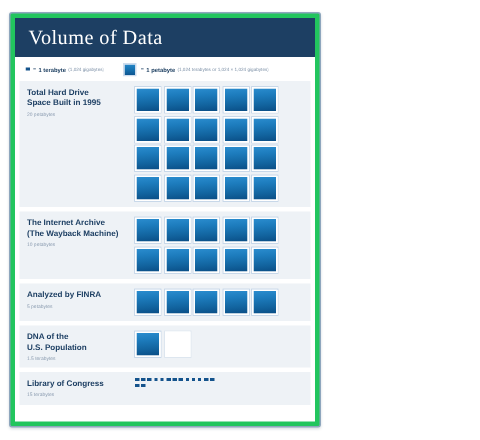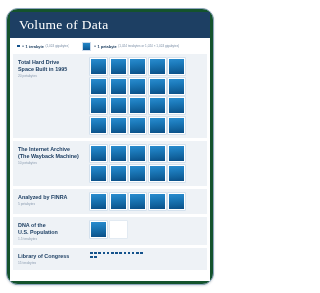--- a/index.html
+++ b/index.html
@@ -14,23 +14,23 @@
     overflow: hidden;
   }
 
   .frame {
     position: absolute;
     left: 6px;
     top: 8px;
     width: 208px;
     height: 277px;
     box-sizing: border-box;
-    background: #14532d;
+    background: #22c55e;
     border: 1px solid #8ea6bd;
-    border-radius: 12px;
+    border-radius: 2px;
     box-shadow: 0 1px 2px rgba(30,60,90,0.18);
     padding: 3px;
   }
   .frame-inner {
     width: 100%;
     height: 100%;
     box-sizing: border-box;
     background: #ffffff;
     display: flex;
     flex-direction: column;

